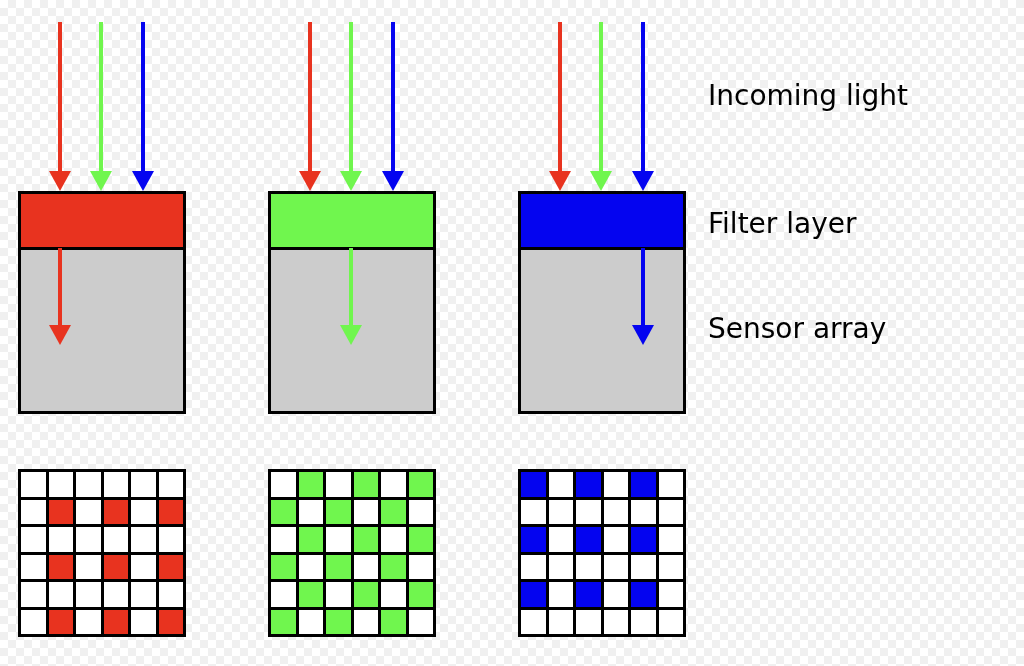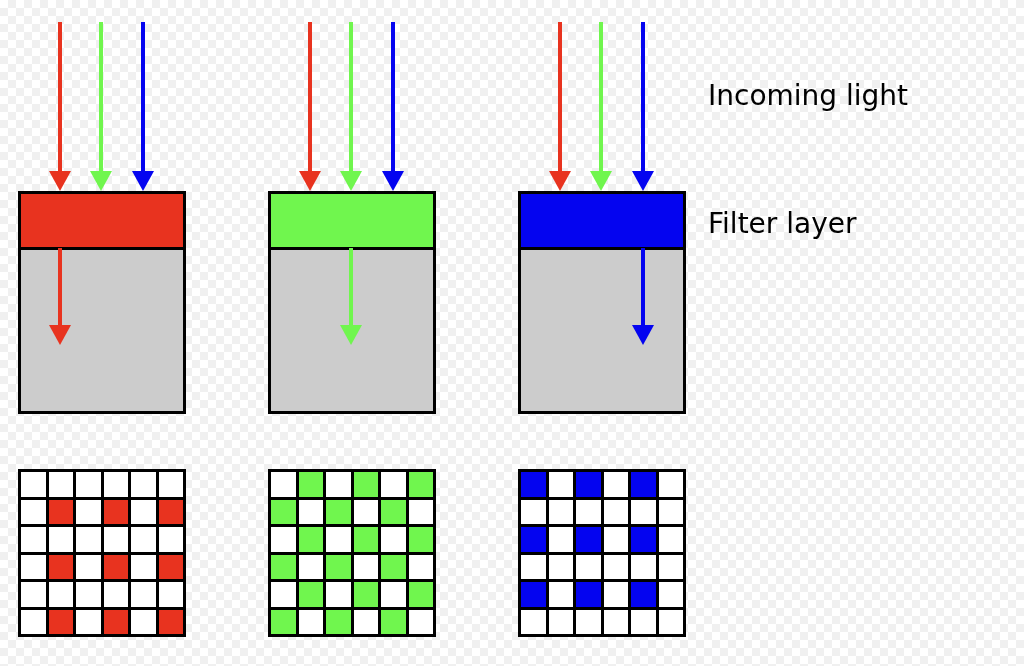--- a/index.html
+++ b/index.html
@@ -265,14 +265,15 @@
       <div class="cell"></div>
       <div class="cell"></div>
       <div class="cell"></div>
       <div class="cell"></div>
       <div class="cell"></div>
       <div class="cell"></div>
     </div>
 
   <div class="lbl l-incoming">Incoming light</div>
   <div class="lbl l-filter">Filter layer</div>
+  <div class="lbl l-sensor">Sensor array</div>
 
 </div>
 
 </body></html>

